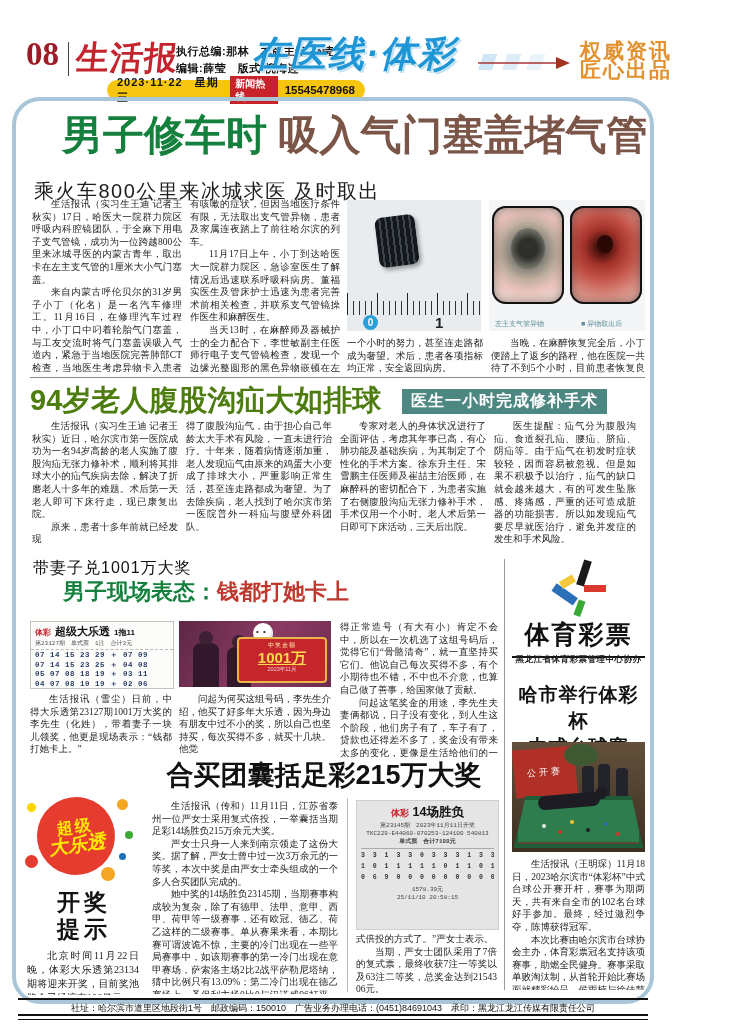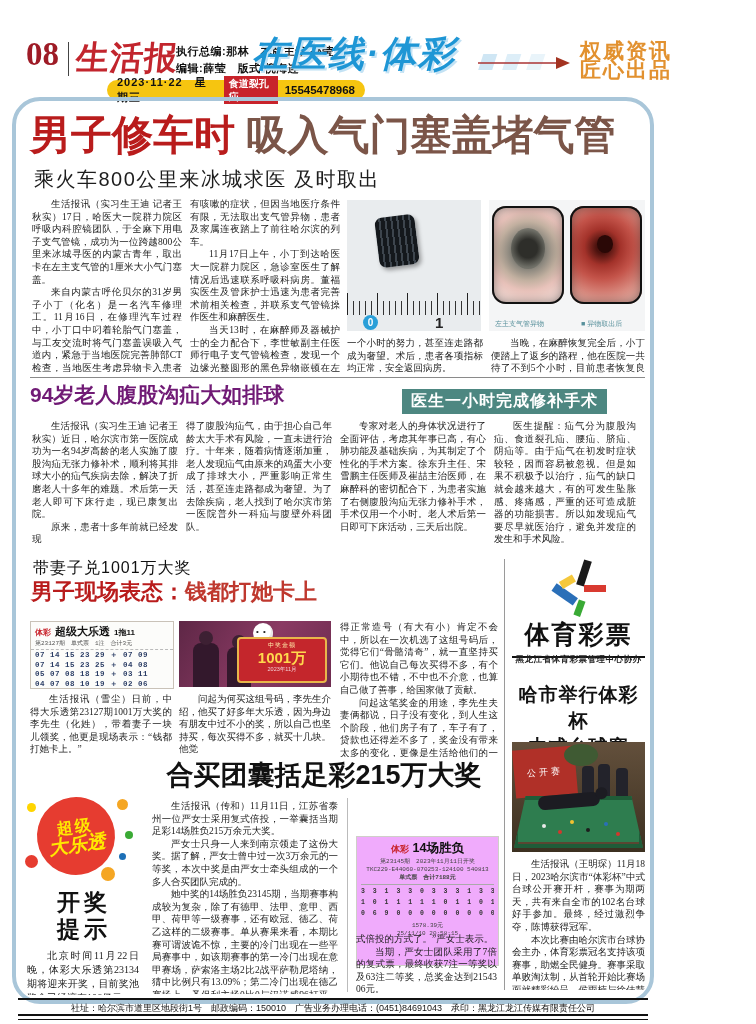--- a/index.html
+++ b/index.html
@@ -17,24 +17,24 @@
   .slogan{font-size:21px;font-weight:900;color:#e2912f;letter-spacing:2px;line-height:18px;}
   .datebar{background:#f6c510;border-radius:10px;display:flex;align-items:center;gap:7px;
            padding:0 10px;height:20px;}
   .datebar .d{font-size:11px;font-weight:bold;color:#111;letter-spacing:1px;}
   .hotbadge{background:#c8232b;color:#fff;font-size:10px;font-weight:bold;padding:1px 5px;line-height:13px;}
   .phone{font-size:11.5px;font-weight:bold;color:#111;}
   
   .frame{border:4px solid #a9c6d9;border-radius:28px;}
   
   .h1{font-weight:900;white-space:nowrap;letter-spacing:0;}
-  .h1 .blk{color:#b91c1c;}
+  .h1 .blk{color:#15803d;margin-left:32px;}
   .h1 .brown{color:#7b5548;}
   .h1 .red{color:#bf382e;}
-  .subhead{font-size:20px;font-weight:500;color:#1d1d1d;letter-spacing:1.5px;white-space:nowrap;}
+  .subhead{font-size:20px;font-weight:500;color:#1d1d1d;letter-spacing:1.5px;white-space:nowrap;margin-top:12px;}
   .badge-teal{background:#4d8781;color:#fff;font-size:16px;font-weight:bold;
               padding:2px 9px;letter-spacing:1px;white-space:nowrap;}
   .kicker{font-size:16px;color:#111;letter-spacing:1px;white-space:nowrap;}
   
   .col{font-family:"Liberation Serif",serif;font-size:9.5px;line-height:12.6px;
        text-align:justify;overflow:hidden;word-break:break-all;color:#1b1b1b;}
   .col p{margin:0;}
   .col p.ind{text-indent:2em;}
   .vrule{width:1px;background:#9a9a9a;}
   .hrule{height:1px;background:#8a8a8a;}
@@ -63,21 +63,21 @@
   .photo3{background:linear-gradient(120deg,#5e2746,#8a3a63 55%,#6e2c50);}
   .fig{position:absolute;background:#33182c;border-radius:8px 8px 0 0;}
   .fig:before{content:"";position:absolute;left:50%;top:-12px;transform:translateX(-50%);
               width:14px;height:14px;border-radius:50%;background:#3d2033;}
   .mascot{position:absolute;right:58px;top:2px;width:20px;height:20px;border-radius:50%;background:#fff;
           box-shadow:inset -2px -2px 0 #e8e8e8;}
   .mascot:after{content:"• •";color:#222;font-size:8px;position:absolute;left:3px;top:4px;letter-spacing:1px;}
   .sign{position:absolute;right:4px;top:16px;width:86px;height:42px;background:#c4262c;border:2px solid #e8b64b;
         border-radius:4px;text-align:center;color:#fff;}
   .sign .lab{font-size:6px;color:#ffe9a8;margin-top:2px;letter-spacing:1px;}
-  .sign .val{font-size:15px;font-weight:900;color:#ffd94d;line-height:16px;}
+  .sign .val{font-size:15px;font-weight:900;color:#ffd94d;line-height:16px;text-decoration:underline;}
   .sign .dt{font-size:5.5px;color:#f3cdd2;}
   .photo4{background:linear-gradient(#63503c,#3c3020);}
   .banner{position:absolute;left:2px;top:6px;width:62px;height:48px;background:#b03028;
           transform:rotate(-5deg);color:#fff;font-size:9px;letter-spacing:3px;
           display:flex;align-items:center;justify-content:center;}
   .plant{position:absolute;left:52px;top:2px;width:34px;height:22px;border-radius:50%;background:#3f5a33;}
   .ptable{position:absolute;left:2px;right:2px;bottom:4px;height:52px;background:#2e7d4f;
           clip-path:polygon(9% 0,91% 0,100% 100%,0 100%);
           box-shadow:inset 0 0 0 4px #1f5c38, inset 0 -6px 0 #5a4632;}
   .ball{position:absolute;width:4px;height:4px;border-radius:50%;}
@@ -87,21 +87,21 @@
   .bystander{position:absolute;top:24px;width:12px;height:34px;background:#23232b;border-radius:4px 4px 0 0;}
   
   .ticket{background:#fcfcfa;border:1px solid #c9c2b8;font-family:"Liberation Mono",monospace;}
   .tk-head{display:flex;align-items:baseline;gap:4px;padding:2px 4px 0 4px;font-family:"Liberation Sans",sans-serif;}
   .tk-brand{color:#c8232b;font-weight:bold;font-size:8px;}
   .tk-title{color:#111;font-weight:900;font-size:11px;}
   .tk-tag{font-size:8px;font-weight:bold;color:#111;}
   .tk-meta{font-size:6px;color:#555;padding:0 4px;white-space:nowrap;overflow:hidden;}
   .tk-rows{padding:1px 4px;border-top:1px dashed #bbb;margin-top:1px;}
   .tk-row{font-size:7.5px;font-weight:bold;color:#2c3e66;letter-spacing:.5px;white-space:nowrap;line-height:9.5px;}
-  .ticket2{background:#f0abfc;border:1px solid #cfcfc8;font-family:"Liberation Mono",monospace;text-align:center;margin-top:36px;}
+  .ticket2{background:#e5e5e5;border:1px solid #cfcfc8;font-family:"Liberation Mono",monospace;text-align:center;}
   .tk2-title{font-size:12.5px;font-weight:900;color:#111;font-family:"Liberation Sans",sans-serif;padding-top:3px;}
   .tk2-title .b{color:#c8232b;font-size:9px;font-weight:bold;}
   .tk2-line{font-size:6px;color:#444;white-space:nowrap;overflow:hidden;}
   .tk2-grid{font-size:6.5px;font-weight:bold;color:#333;letter-spacing:2px;line-height:9px;
             border-top:1px solid #aaa;margin:2px 4px 0 4px;padding-top:2px;white-space:nowrap;overflow:hidden;}
   
   .blob{position:absolute;left:12px;top:0;width:78px;height:78px;border-radius:50%;background:#e63c30;
         display:flex;flex-direction:column;align-items:center;justify-content:center;transform:rotate(-8deg);}
   .blob .t1{color:#ffe900;font-weight:900;font-size:16px;line-height:17px;letter-spacing:2px;}
   .blob .t2{color:#ffe900;font-weight:900;font-size:19px;line-height:20px;font-style:italic;}
@@ -132,21 +132,21 @@
     <rect x="30" y="2" width="14" height="16" fill="#ddeef8" transform="skewX(-18)"></rect>
     <rect x="54" y="2" width="14" height="16" fill="#e9f4fa" transform="skewX(-18)"></rect>
     <line x1="0" y1="11" x2="78" y2="11" stroke="#a33" stroke-width="1.5"></line>
     <polygon points="78,5 92,11 78,17" fill="#a33321"></polygon>
   </svg>
   <div class="abs slogan" style="left:580px;top:42px;">权威资讯</div>
   <div class="abs slogan" style="left:580px;top:61px;">匠心出品</div>
 
   <div class="abs datebar" style="left:107px;top:80px;width:238px;">
     <span class="d">2023·11·22　星期三</span>
-    <span class="hotbadge">食道裂孔疝</span>
+    <span class="hotbadge">新闻热线</span>
     <span class="phone">15545478968</span>
   </div>
 
   <div class="abs frame" style="left:12px;top:97px;width:634px;height:899px;"></div>
 
   <div class="abs h1" style="left:30px;top:108px;font-size:41px;">
     <span class="blk">男子修车时</span><span class="brown"> 吸入气门塞盖堵气管</span>
   </div>
   <div class="abs subhead" style="left:34px;top:166px;">乘火车800公里来冰城求医 及时取出</div>
 
@@ -177,21 +177,21 @@
 
   <div class="abs col" style="left:347px;top:337px;width:136px;height:38px;">
     <p>一个小时的努力，甚至连走路都成为奢望。术后，患者各项指标均正常，安全返回病房。</p>
   </div>
   <div class="abs col" style="left:491px;top:337px;width:154px;height:38px;">
     <p class="ind">当晚，在麻醉恢复完全后，小丁便踏上了返乡的路程，他在医院一共待了不到5个小时，目前患者恢复良好。</p>
   </div>
 
   <div class="abs hrule" style="left:30px;top:377px;width:615px;"></div>
 
-  <div class="abs h1 blk" style="left:30px;top:381px;font-size:21px;color:#701a75;">94岁老人腹股沟疝大如排球</div>
+  <div class="abs h1 blk" style="left:30px;top:381px;font-size:29px;color:#4d7c0f;">94岁老人腹股沟疝大如排球</div>
   <div class="abs badge-teal" style="left:402px;top:389px;">医生一小时完成修补手术</div>
 
   <div class="abs col" style="left:32px;top:420px;width:146px;height:134px;">
     <p class="ind">生活报讯（实习生王迪 记者王秋实）近日，哈尔滨市第一医院成功为一名94岁高龄的老人实施了腹股沟疝无张力修补术，顺利将其排球大小的疝气疾病去除，解决了折磨老人十多年的难题。术后第一天老人即可下床行走，现已康复出院。</p>
     <p class="ind">原来，患者十多年前就已经发现</p>
   </div>
   <div class="abs col" style="left:186px;top:420px;width:146px;height:134px;">
     <p>得了腹股沟疝气，由于担心自己年龄太大手术有风险，一直未进行治疗。十年来，随着病情逐渐加重，老人发现疝气由原来的鸡蛋大小变成了排球大小，严重影响正常生活，甚至连走路都成为奢望。为了去除疾病，老人找到了哈尔滨市第一医院普外一科疝与腹壁外科团队。</p>
   </div>
   <div class="abs col" style="left:340px;top:420px;width:146px;height:134px;">

